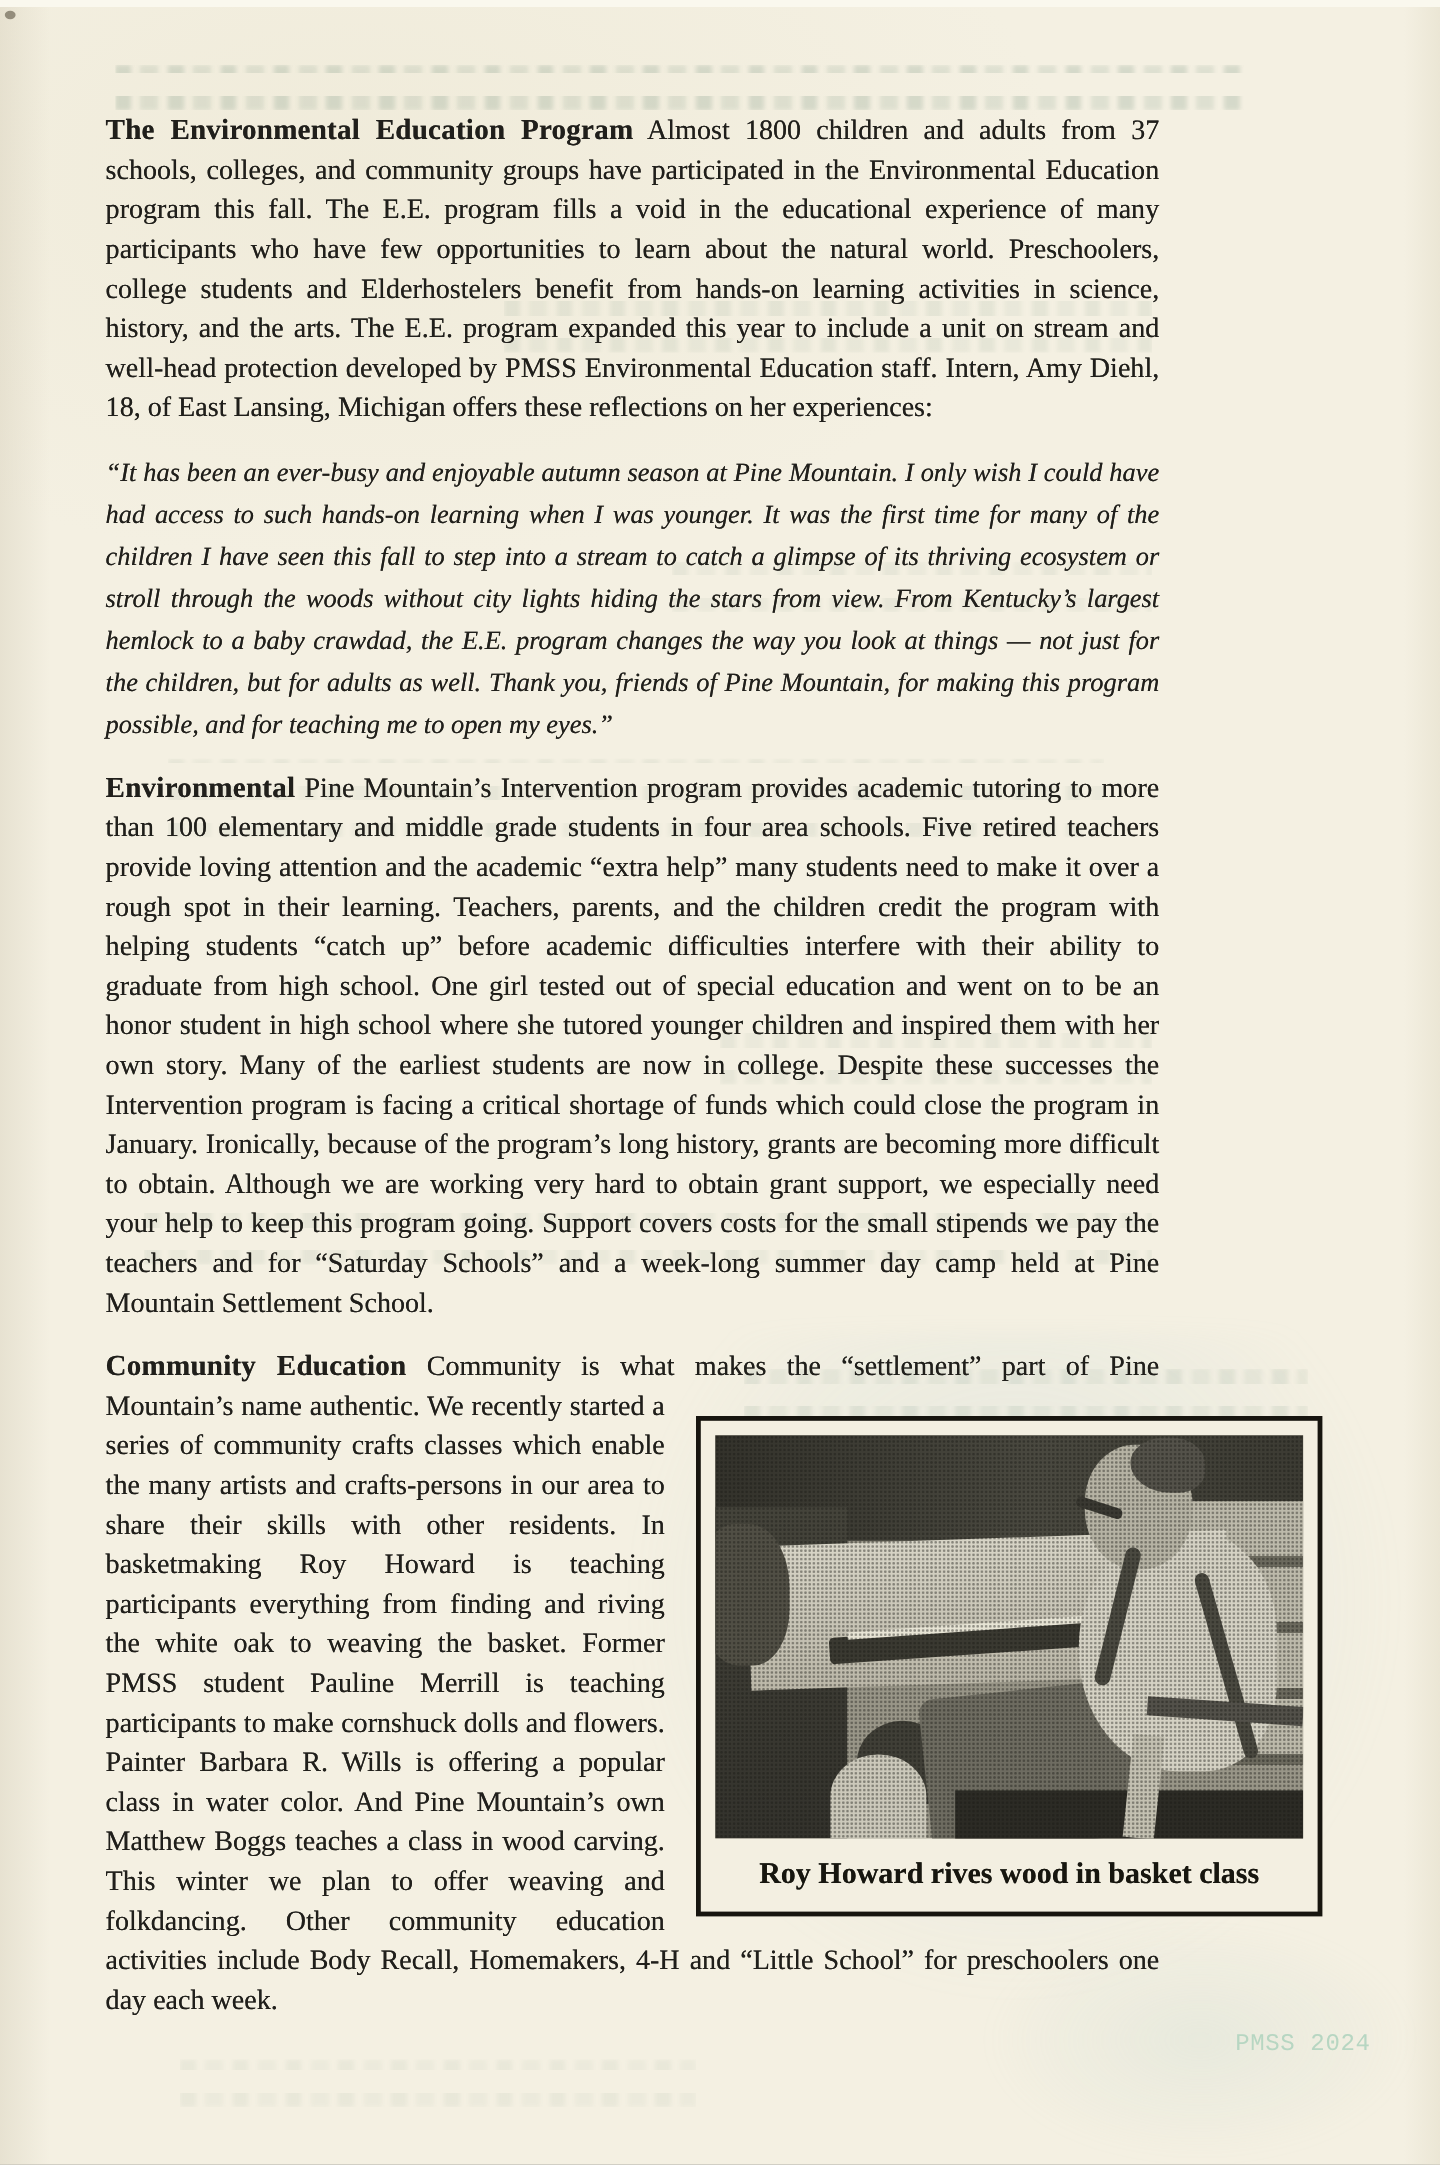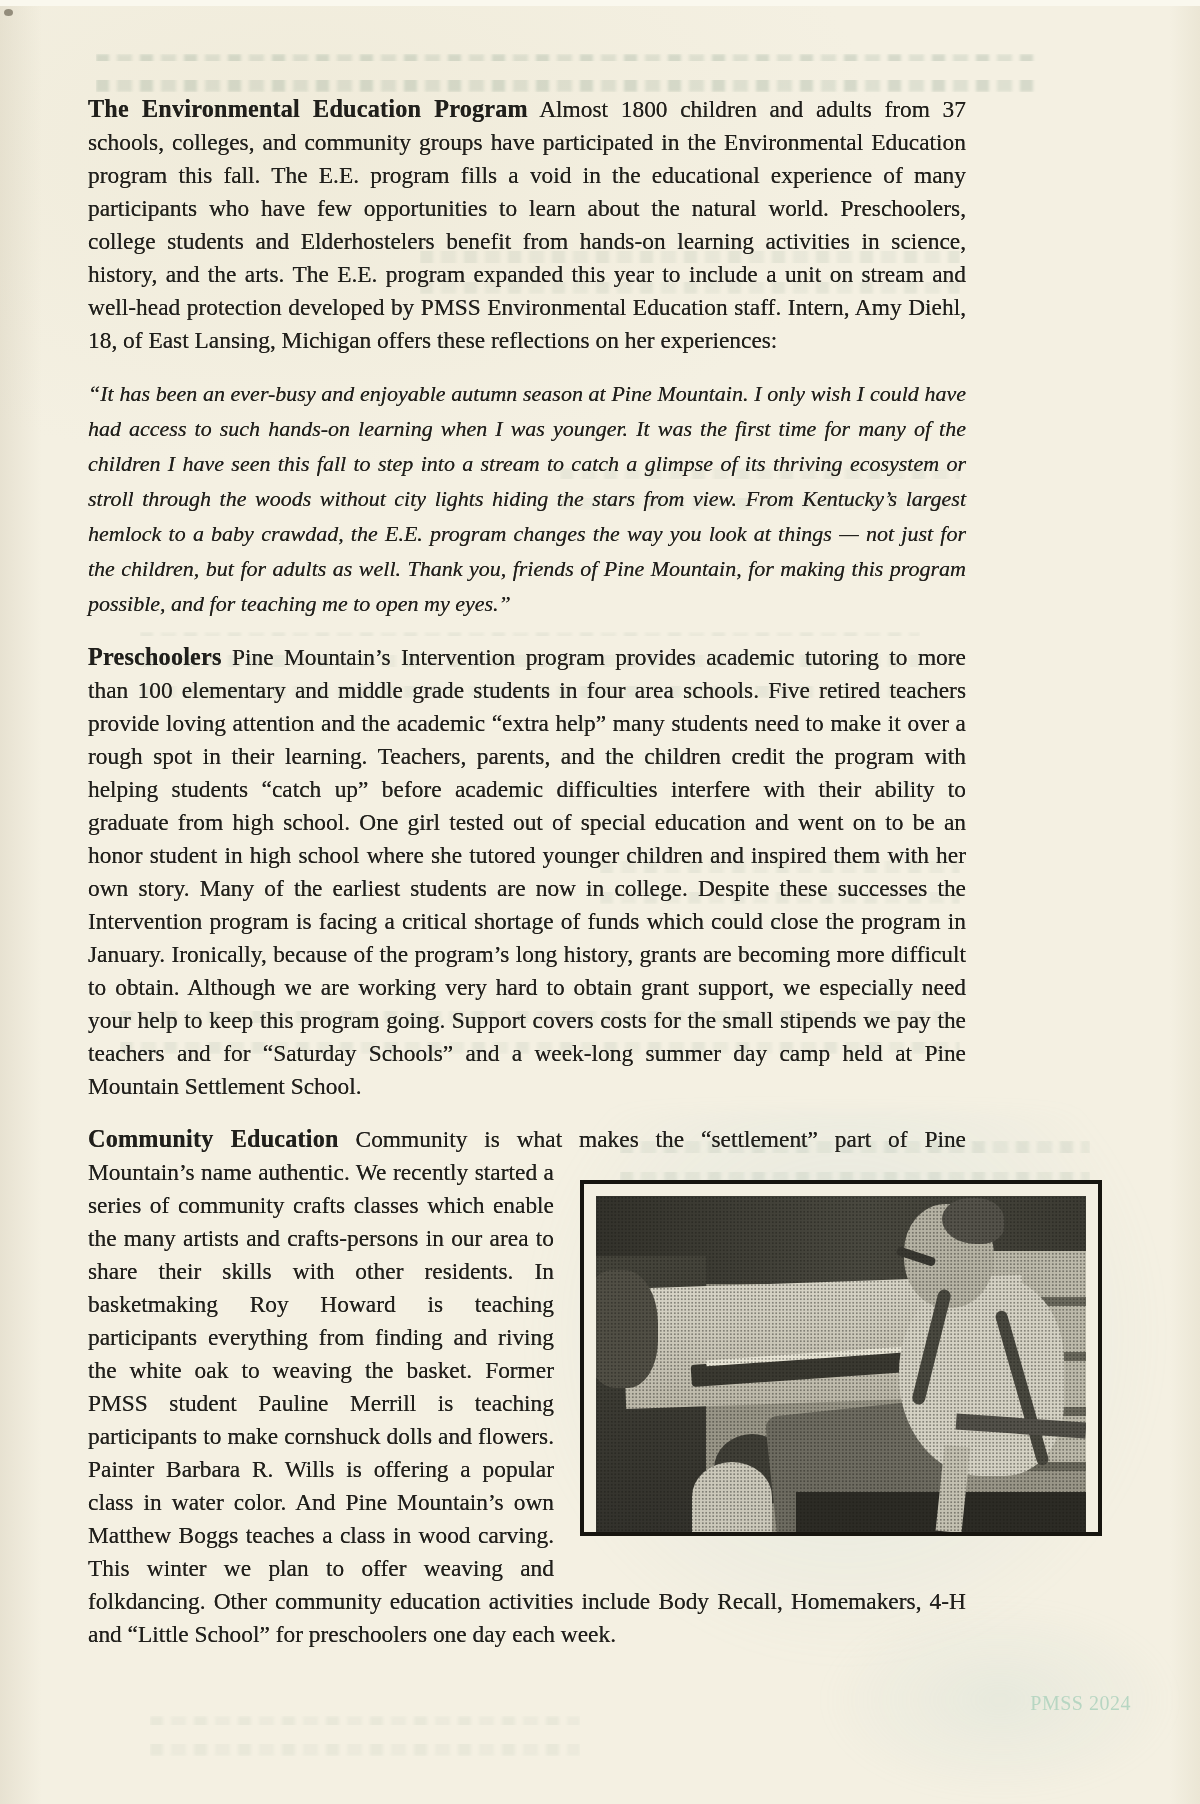--- a/index.html
+++ b/index.html
@@ -98,22 +98,22 @@
     background-image:radial-gradient(rgba(24,24,19,.42) .9px,transparent 1.15px);
     background-size:3.5px 3.5px;
   }
   .caption{
     display:block;text-align:center;
     font-weight:bold;font-size:25px;line-height:30px;
     padding:15px 0 16px 0;color:#17160f;
     text-shadow:0 0 .5px rgba(23,22,15,.8);
   }
   .watermark{
-    position:absolute;top:1692px;right:69px;
-    font-family:Liberation Serif, serif;
+    position:absolute;top:1692px;right:58px;
+    font-family:Liberation Mono, monospace;
     font-size:20px;letter-spacing:.5px;color:#b7d6c2;
     text-shadow:none;
   }
 </style>
 </head>
 <body>
 
 <div class="page">
 
   <div class="ghost g1"></div>
@@ -131,21 +131,21 @@
   <div class="content">
 
     <p class="para">
       <b class="runhead">The Environmental Education Program</b>
       <span>Almost 1800 children and adults from 37 schools, colleges, and community groups have participated in the Environmental Education program this fall. The E.E. program fills a void in the educational experience of many participants who have few opportunities to learn about the natural world. Preschoolers, college students and Elderhostelers benefit from hands-on learning activities in science, history, and the arts. The E.E. program expanded this year to include a unit on stream and well-head protection developed by PMSS Environmental Education staff. Intern, Amy Diehl, 18, of East Lansing, Michigan offers these reflections on her experiences:</span>
     </p>
 
     <p class="quote">“It has been an ever-busy and enjoyable autumn season at Pine Mountain. I only wish I could have had access to such hands-on learning when I was younger. It was the first time for many of the children I have seen this fall to step into a stream to catch a glimpse of its thriving ecosystem or stroll through the woods without city lights hiding the stars from view. From Kentucky’s largest hemlock to a baby crawdad, the E.E. program changes the way you look at things — not just for the children, but for adults as well. Thank you, friends of Pine Mountain, for making this program possible, and for teaching me to open my eyes.”</p>
 
     <p class="para">
-      <b class="runhead">Preschoolers</b>
+      <b class="runhead">Environmental</b>
       <span>Pine Mountain’s Intervention program provides academic tutoring to more than 100 elementary and middle grade students in four area schools. Five retired teachers provide loving attention and the academic “extra help” many students need to make it over a rough spot in their learning. Teachers, parents, and the children credit the program with helping students “catch up” before academic difficulties interfere with their ability to graduate from high school. One girl tested out of special education and went on to be an honor student in high school where she tutored younger children and inspired them with her own story. Many of the earliest students are now in college. Despite these successes the Intervention program is facing a critical shortage of funds which could close the program in January. Ironically, because of the program’s long history, grants are becoming more difficult to obtain. Although we are working very hard to obtain grant support, we especially need your help to keep this program going. Support covers costs for the small stipends we pay the teachers and for “Saturday Schools” and a week-long summer day camp held at Pine Mountain Settlement School.</span>
     </p>
 
     <p class="para">
       <span class="figwrap">
         <span class="photo">
           <span class="ph-top"></span>
           <span class="ph-leftcol"></span>
           <span class="ph-wall"></span>
           <span class="ph-bench"></span>
@@ -158,20 +158,21 @@
           <span class="ph-darkbase"></span>
           <span class="ph-shirt"></span>
           <span class="ph-head"></span>
           <span class="ph-hair"></span>
           <span class="ph-glasses"></span>
           <span class="ph-strap1"></span>
           <span class="ph-strap2"></span>
           <span class="ph-leg"></span>
           <span class="ph-shelf"></span>
         </span>
+        <span class="caption">Roy Howard rives wood in basket class</span>
       </span>
       <b class="runhead">Community Education</b>
       <span>Community is what makes the “settlement” part of Pine Mountain’s name authentic. We recently started a series of community crafts classes which enable the many artists and crafts-persons in our area to share their skills with other residents. In basketmaking Roy Howard is teaching participants everything from finding and riving the white oak to weaving the basket. Former PMSS student Pauline Merrill is teaching participants to make cornshuck dolls and flowers. Painter Barbara R. Wills is offering a popular class in water color. And Pine Mountain’s own Matthew Boggs teaches a class in wood carving. This winter we plan to offer weaving and folkdancing. Other community education activities include Body Recall, Homemakers, 4-H and “Little School” for preschoolers one day each week.</span>
     </p>
 
   </div>
 
   <div class="watermark">PMSS 2024</div>
 
 </div>

